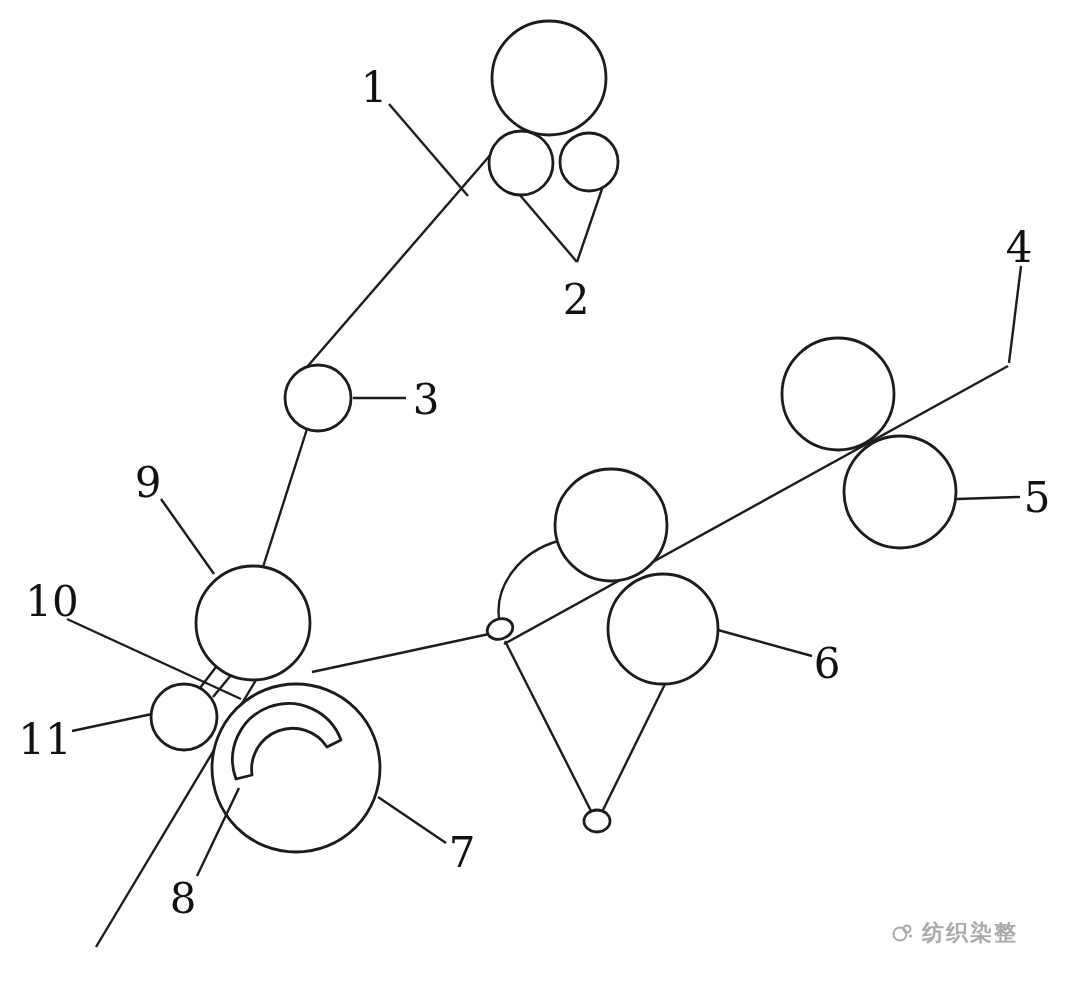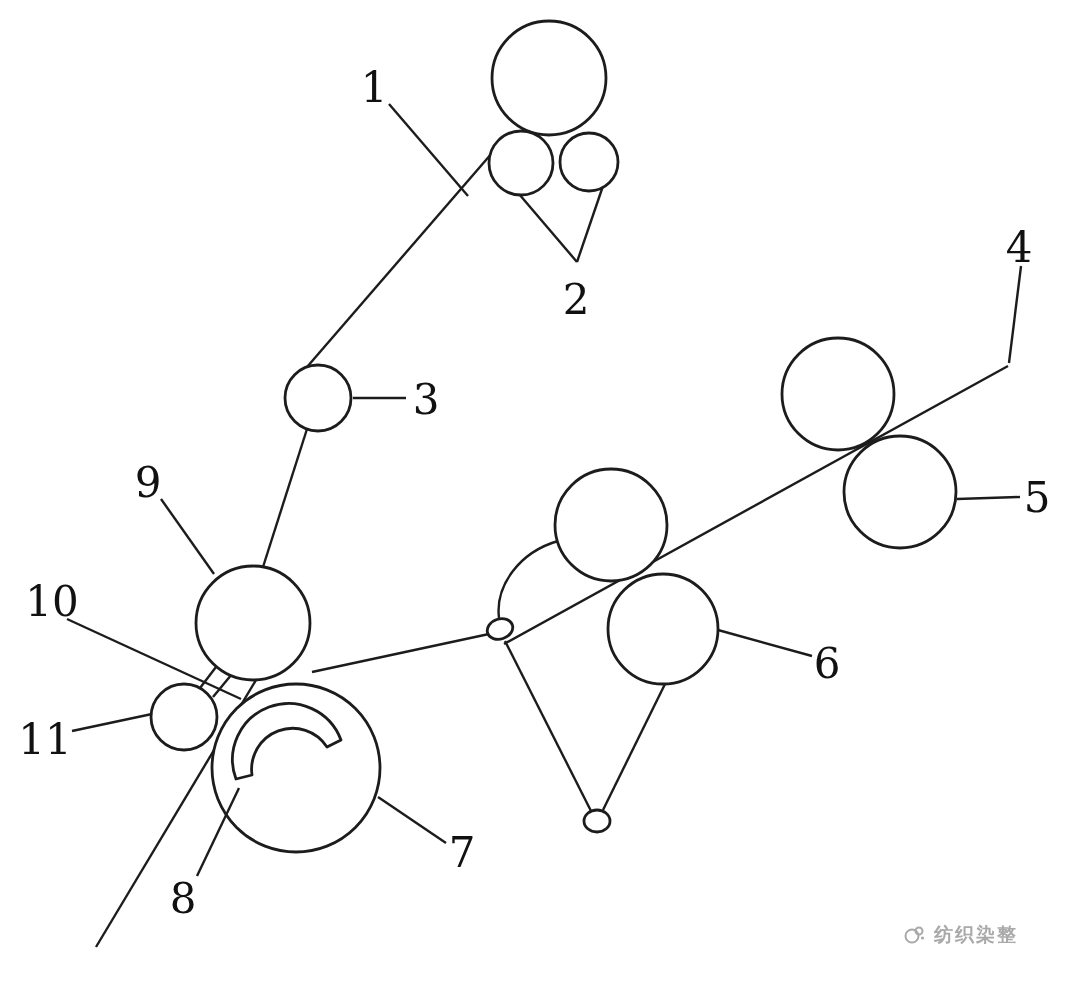--- a/index.html
+++ b/index.html
@@ -26,21 +26,21 @@
   .watermark {
     position: absolute;
     right: 62px;
     bottom: 34px;
     display: flex;
     align-items: center;
     gap: 6px;
     user-select: none;
   }
   .watermark .wm-text {
-    font-size: 19px;
+    font-size: 22px;
     font-weight: 600;
     letter-spacing: 2px;
     color: #a9a9a9;
     font-family: "Liberation Sans", sans-serif;
   }
 </style>
 </head>
 <body>
 
 <div class="stage">

